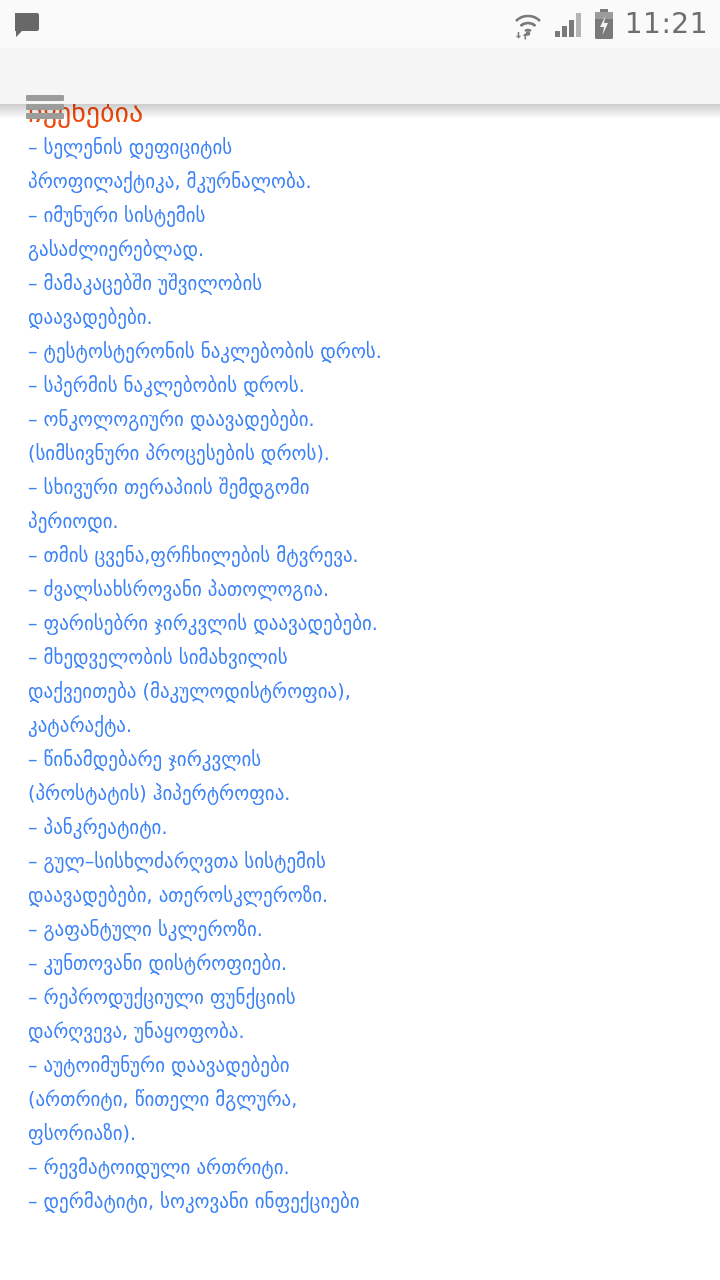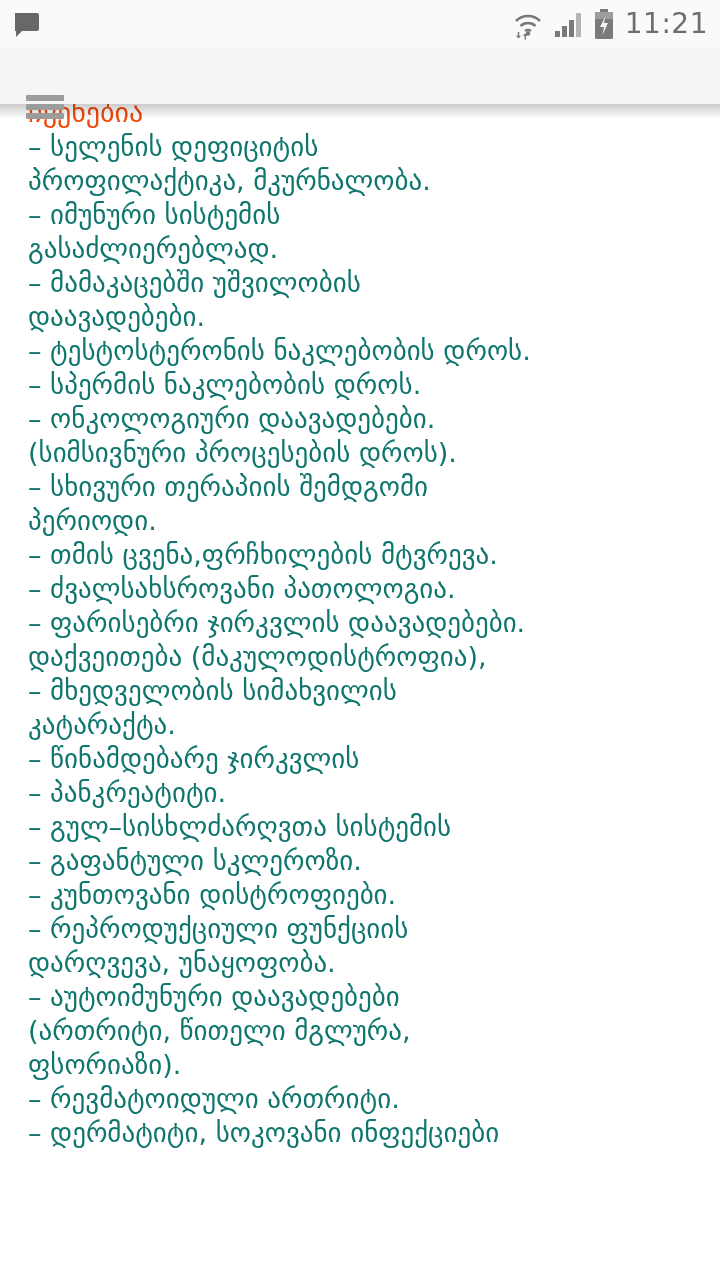--- a/index.html
+++ b/index.html
@@ -39,22 +39,22 @@
   }
   .hamburger .bar {
     width:38px; height:6px; background:#9c9c9c; margin-bottom:3px; border-radius:1px;
   }
   
   .content {
     position:absolute; top:96px; left:0; width:720px; z-index:10;
     padding:0 14px 0 28px;
   }
   .line {
-    font-size:27px; line-height:34px; white-space:nowrap;
-    color:#0f766e;
+    font-size:19px; line-height:34px; white-space:nowrap;
+    color:#3b82f6;
   }
   .line.heading {
     color:#f04a0c; font-size:28px;
   }
 </style>
 </head>
 <body>
 
 <div class="screen">
 
@@ -111,26 +111,28 @@
     <div class="line">დაავადებები.</div>
     <div class="line">– ტესტოსტერონის ნაკლებობის დროს.</div>
     <div class="line">– სპერმის ნაკლებობის დროს.</div>
     <div class="line">– ონკოლოგიური დაავადებები.</div>
     <div class="line">(სიმსივნური პროცესების დროს).</div>
     <div class="line">– სხივური თერაპიის შემდგომი</div>
     <div class="line">პერიოდი.</div>
     <div class="line">– თმის ცვენა,ფრჩხილების მტვრევა.</div>
     <div class="line">– ძვალსახსროვანი პათოლოგია.</div>
     <div class="line">– ფარისებრი ჯირკვლის დაავადებები.</div>
+    <div class="line">– მხედველობის სიმახვილის</div>
     <div class="line">დაქვეითება (მაკულოდისტროფია),</div>
-    <div class="line">– მხედველობის სიმახვილის</div>
     <div class="line">კატარაქტა.</div>
     <div class="line">– წინამდებარე ჯირკვლის</div>
+    <div class="line">(პროსტატის) ჰიპერტროფია.</div>
     <div class="line">– პანკრეატიტი.</div>
     <div class="line">– გულ–სისხლძარღვთა სისტემის</div>
+    <div class="line">დაავადებები, ათეროსკლეროზი.</div>
     <div class="line">– გაფანტული სკლეროზი.</div>
     <div class="line">– კუნთოვანი დისტროფიები.</div>
     <div class="line">– რეპროდუქციული ფუნქციის</div>
     <div class="line">დარღვევა, უნაყოფობა.</div>
     <div class="line">– აუტოიმუნური დაავადებები</div>
     <div class="line">(ართრიტი, წითელი მგლურა,</div>
     <div class="line">ფსორიაზი).</div>
     <div class="line">– რევმატოიდული ართრიტი.</div>
     <div class="line">– დერმატიტი, სოკოვანი ინფექციები</div>
   </div>

